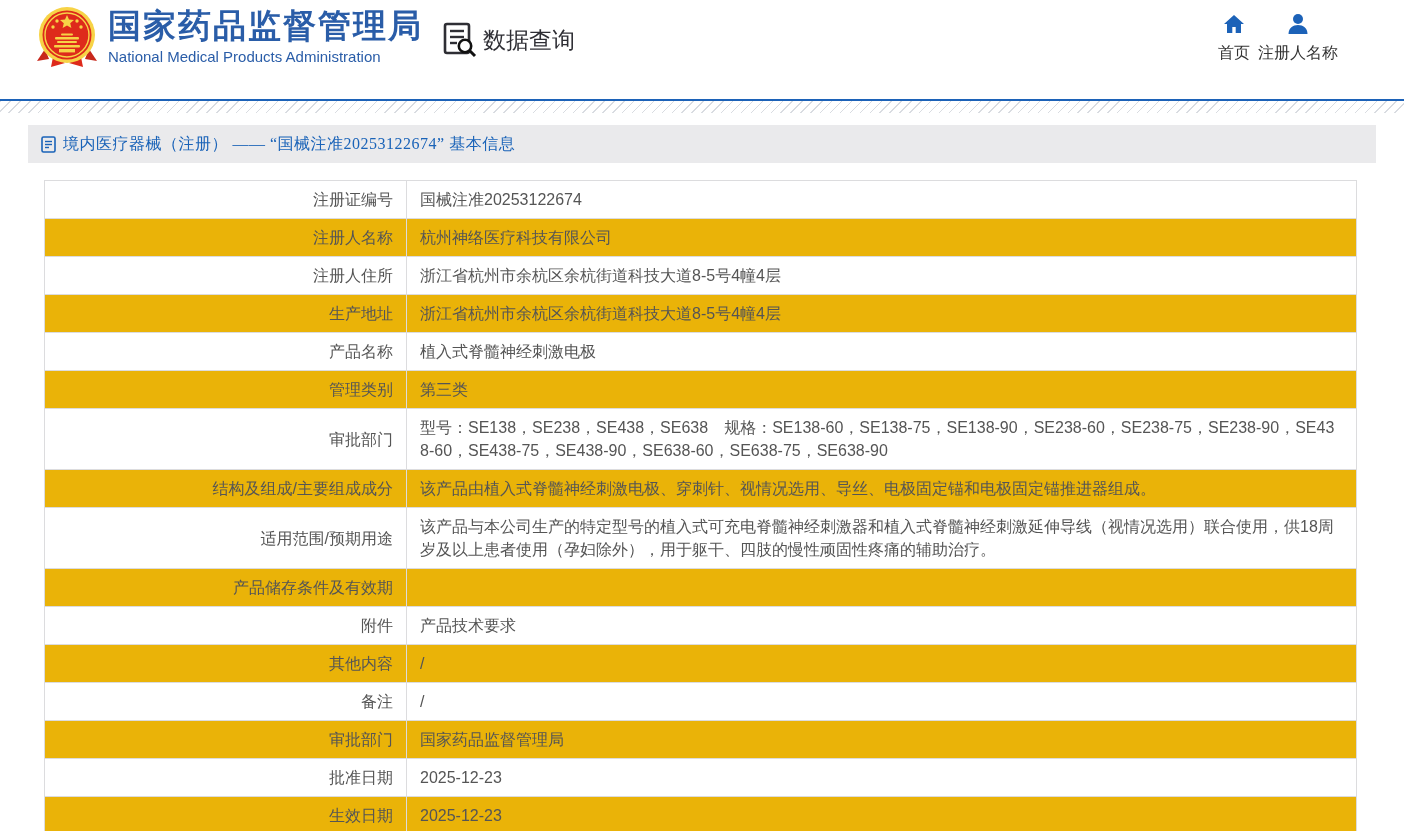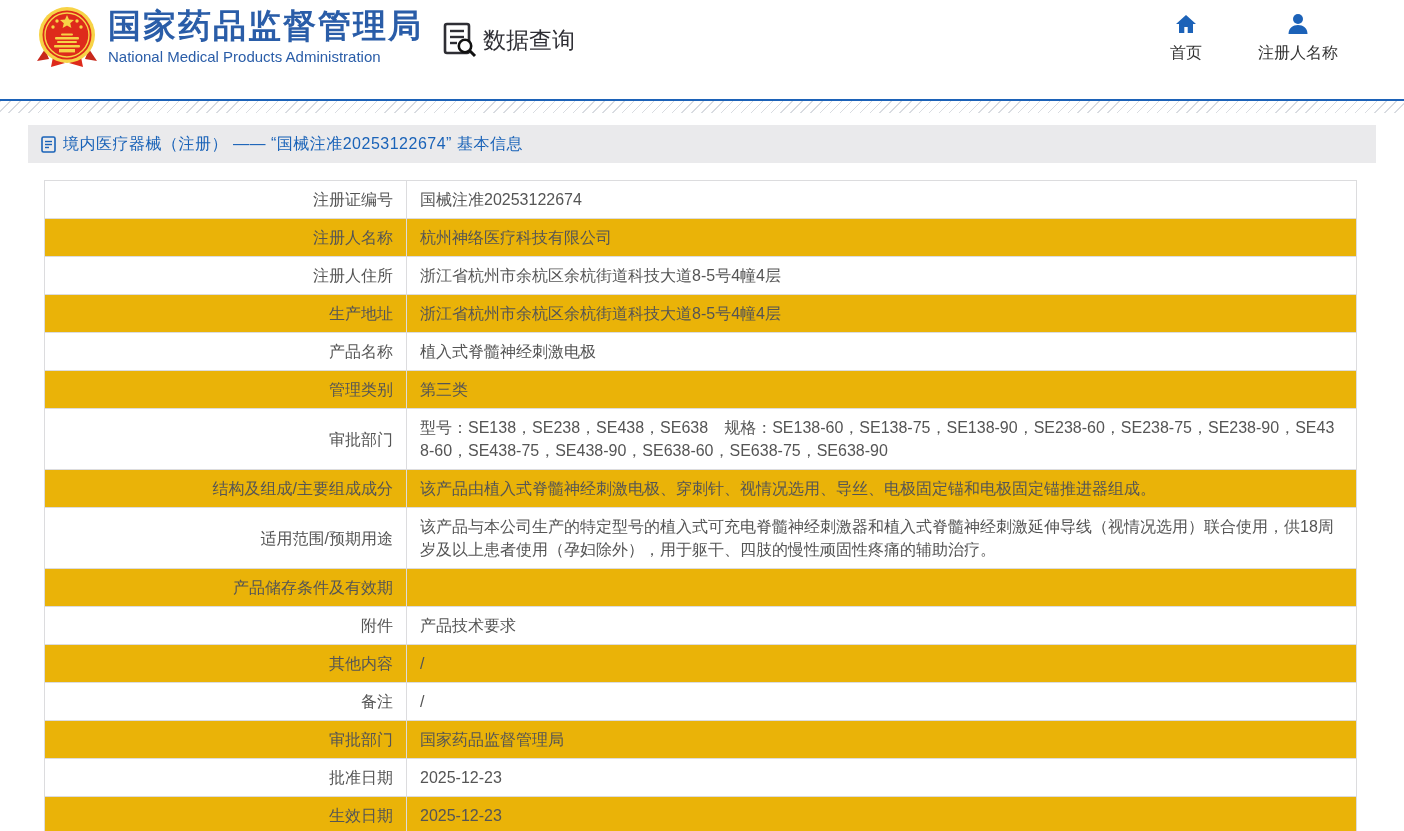--- a/index.html
+++ b/index.html
@@ -11,30 +11,30 @@
   
   .header{position:relative;height:99px;background:#fff;border-bottom:2px solid #1c62b8;}
   .brand{position:absolute;left:35px;top:5px;display:flex;align-items:center;cursor:pointer;}
   .emblem{width:64px;height:64px;flex:0 0 auto;}
   .brand-text{margin-left:9px;display:flex;flex-direction:column;justify-content:center;}
   .brand-cn{font-size:33px;font-weight:bold;color:#2a5da8;letter-spacing:2px;line-height:38px;}
   .brand-en{font-size:15px;color:#2a5da8;line-height:20px;margin-top:2px;}
   .dq{position:absolute;left:443px;top:22px;display:flex;align-items:center;cursor:pointer;}
   .dq-icon{width:34px;height:36px;margin-right:6px;}
   .dq-label{font-size:23px;color:#2e2e34;font-weight:500;}
-  .topnav{position:absolute;right:66px;top:12px;display:flex;align-items:flex-start;gap:48px;}
+  .topnav{position:absolute;right:66px;top:12px;display:flex;align-items:flex-start;}
   .nav-item{display:flex;flex-direction:column;align-items:center;cursor:pointer;min-width:48px;}
   .nav-item .nv-icon{width:24px;height:24px;margin-bottom:8px;}
   .nav-item .nv-label{font-size:16px;color:#333;white-space:nowrap;line-height:18px;}
   
   .hatch{height:12px;background:repeating-linear-gradient(135deg,#d9dce1 0 1px,transparent 1px 7px);}
   
   .titlebar{
     margin:12px 28px 0 28px;height:38px;background:#eaeaec;
-    display:flex;align-items:center;padding-left:13px;box-sizing:border-box;
+    display:flex;align-items:center;padding-left:13px;box-sizing:border-box;font-family:Liberation Serif, serif;
   }
   .titlebar .tb-icon{width:15px;height:17px;margin-right:7px;flex:0 0 auto;}
   .titlebar .tb-text{font-size:16px;color:#1a63b8;letter-spacing:0.5px;}
   
   .info-table{
     margin:17px 47px 0 44px;width:1313px;border-collapse:collapse;table-layout:fixed;
     border:1px solid #c6c6c8;
   }
   .info-table td{
     border:1px solid #dcdcde;font-size:16px;line-height:23px;color:#555;

